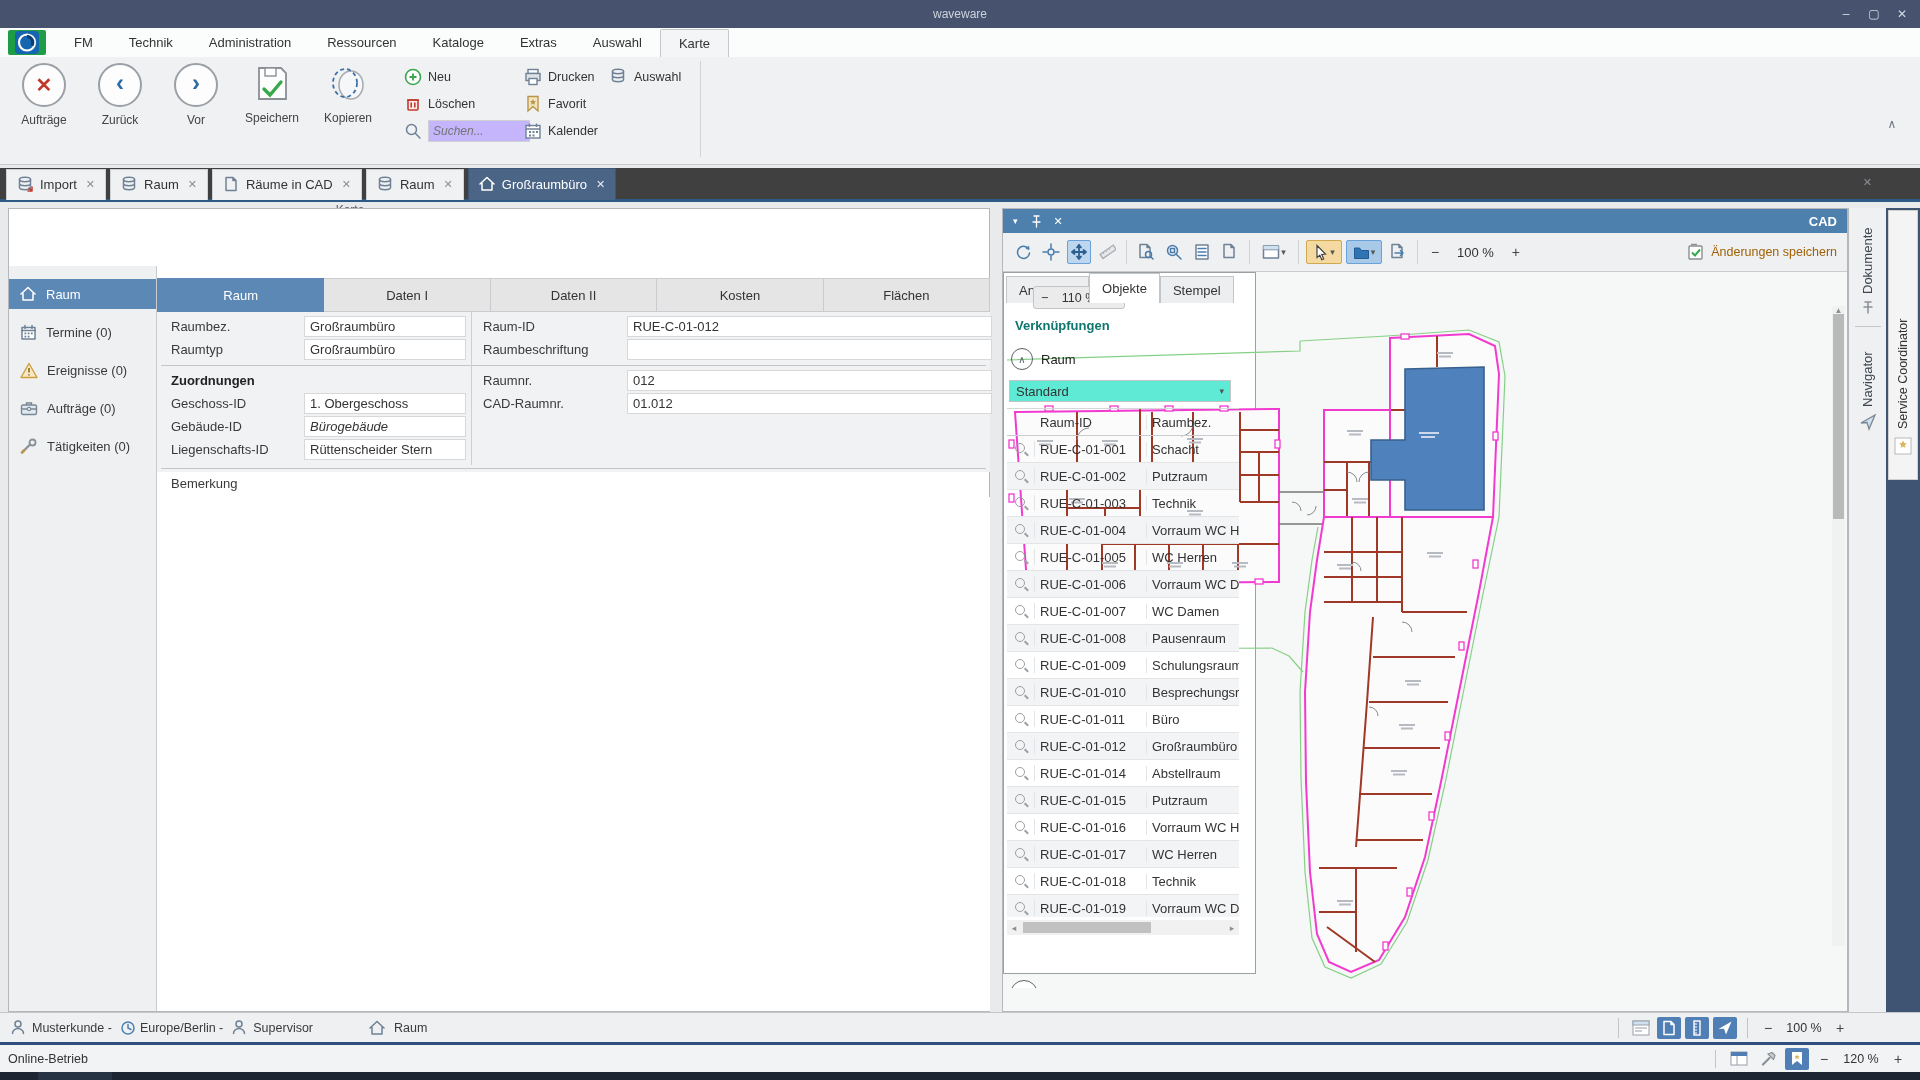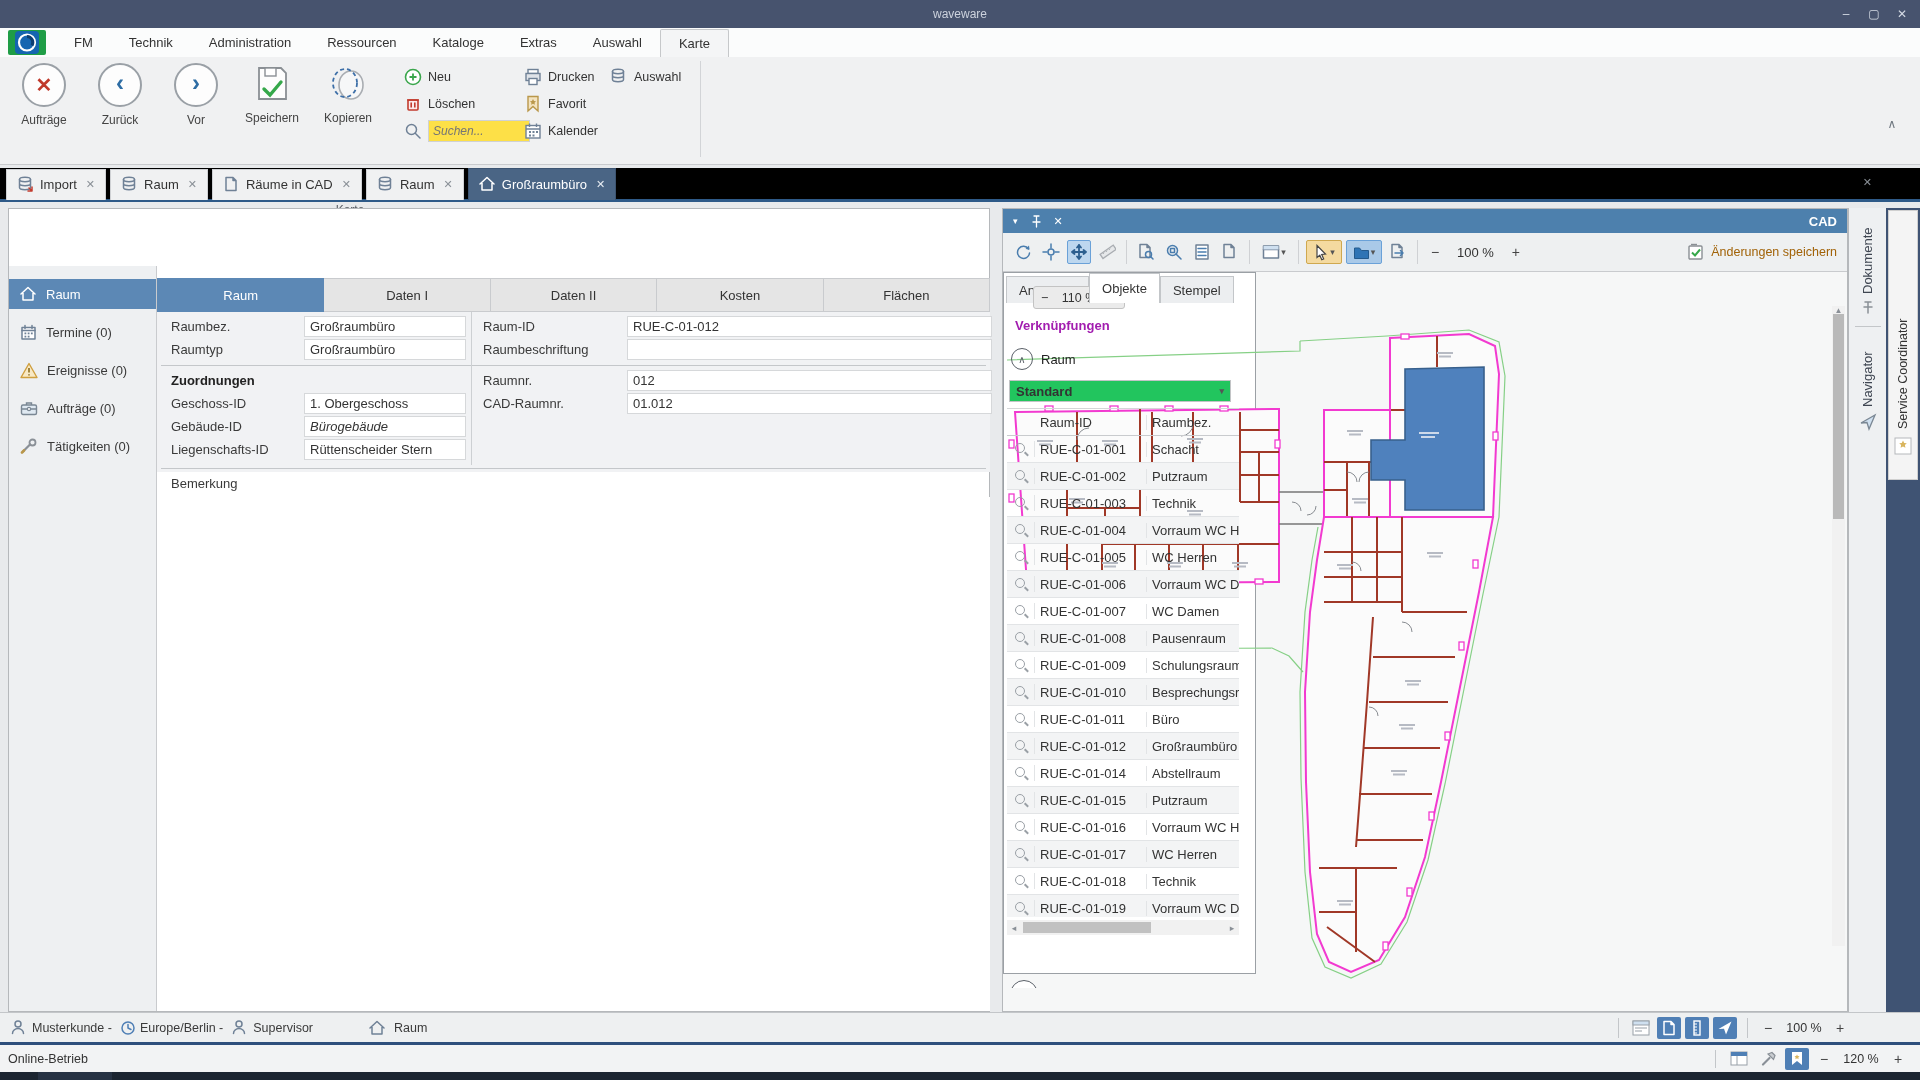--- a/index.html
+++ b/index.html
@@ -20,24 +20,24 @@
   #logo{left:8px;top:30px;width:38px;height:25px;}
   
   #ribbon{left:0;top:57px;width:1920px;height:107px;background:#f0f1f2;border-bottom:1px solid #c9cbce;}
   .bigbtn{width:72px;text-align:center;}
   .bigcircle{width:40px;height:40px;border:2px solid #9aa0a6;border-radius:50%;background:#fdfdfd;margin:0 auto;display:flex;align-items:center;justify-content:center;}
   .biglabel{font-size:12px;color:#444;margin-top:6px;}
   .smallrow{height:24px;display:flex;align-items:center;gap:6px;}
   .smalllabel{font-size:12.5px;color:#333;}
   .vsep{width:1px;background:#d2d4d7;}
   #grouplabel{left:0;top:146px;width:700px;text-align:center;font-size:12px;color:#5a5f66;}
-  #searchbox{width:92px;height:20px;border:1px solid #cfd1d4;background:#fde047;font-size:12px;font-style:italic;color:#555;padding:0 4px;font-family:"Liberation Sans",sans-serif;}
+  #searchbox{width:92px;height:20px;border:1px solid #cfd1d4;background:#c4b5fd;font-size:12px;font-style:italic;color:#555;padding:0 4px;font-family:"Liberation Sans",sans-serif;}
   #collapse{left:1880px;top:60px;width:24px;height:18px;text-align:center;color:#6f7880;font-size:12px;}
   
-  #tabstrip{left:0;top:168px;width:1920px;height:31px;background:#000000;border-bottom:3px solid #2e5a88;}
+  #tabstrip{left:0;top:168px;width:1920px;height:31px;background:#404040;border-bottom:3px solid #2e5a88;}
   .dtab{height:30px;margin-top:1px;display:flex;align-items:center;gap:7px;padding:0 10px;font-size:13px;color:#333;background:#f0f1f2;border:1px solid #cfd1d4;border-bottom:none;margin-right:4px;}
   .dtab .x{color:#8a9097;font-size:11px;padding-left:2px;}
   .dtab.active{background:#4a6585;color:#fff;height:31px;margin-top:0;border-color:#3d5572;}
   .dtab.active .x{color:#e8edf3;}
   
   #leftpanel{left:8px;top:208px;width:982px;height:804px;background:#fff;border:1px solid #b5b8bb;box-sizing:border-box;}
   #recheader{left:0;top:0;width:980px;height:57px;background:#fff;border-bottom:1px solid #c9cbce;}
   #rectitle{font-size:13.5px;font-weight:bold;color:#333;}
   #sidebar{left:0;top:57px;width:148px;height:745px;background:#eef0f2;border-right:1px solid #c9cbce;box-sizing:border-box;}
   .sbitem{height:30px;display:flex;align-items:center;gap:9px;padding-left:11px;font-size:13px;color:#3a3a3a;margin-bottom:8px;}
@@ -65,22 +65,22 @@
   .tsep{width:1px;height:24px;background:#cfd1d4;margin:0 3px;}
   .caret{font-size:9px;color:#555;margin-left:1px;}
   .zoomtxt{font-size:13px;color:#333;}
   #cadcanvas{left:0;top:63px;width:844px;height:716px;background:#f6f7f7;overflow:hidden;}
   #zoomchip{left:30px;top:14px;width:92px;height:23px;background:#ebebeb;border:1px solid #c3c3c3;border-radius:3px;display:flex;align-items:center;justify-content:space-between;padding:0 7px;font-size:12.5px;color:#333;box-sizing:border-box;}
   #coordbar{left:0;top:779px;width:844px;height:25px;background:#f0f1f2;border-top:1px solid #c9cbce;box-sizing:border-box;display:flex;align-items:center;font-size:13px;color:#333;}
   
   #objpanel{left:550px;top:66px;width:253px;height:702px;background:#fff;border:1px solid #9ba0a5;box-sizing:border-box;}
   .ptab{height:27px;display:flex;align-items:center;padding:0 12px;font-size:13px;color:#333;background:#eceef0;border:1px solid #c3c6c9;border-bottom:none;box-sizing:border-box;}
   .ptab.active{background:#fff;height:30px;margin-top:-3px;z-index:2;}
-  #linkstitle{font-size:13px;font-weight:bold;color:#a21caf;}
-  #stdselect{position:absolute;left:6px;top:108px;width:222px;height:22px;background:#22c55e;border:1px solid #c2c4c6;box-sizing:border-box;display:flex;align-items:center;justify-content:space-between;padding:0 6px;font-size:13px;color:#333;font-weight:bold;}
+  #linkstitle{font-size:13px;font-weight:bold;color:#0f766e;}
+  #stdselect{position:absolute;left:6px;top:108px;width:222px;height:22px;background:#5eead4;border:1px solid #c2c4c6;box-sizing:border-box;display:flex;align-items:center;justify-content:space-between;padding:0 6px;font-size:13px;color:#333;}
   #ltable{position:absolute;left:4px;top:136px;width:232px;height:508px;overflow:hidden;border-top:1px solid #d4d6d8;}
   .lrow{display:flex;height:26px;border-bottom:1px solid #e2e4e6;align-items:center;}
   .lrow:nth-child(even){background:#f3f4f5;}
   .lhead{display:flex;height:26px;border-bottom:1px solid #c9cbce;align-items:center;font-size:13px;color:#333;}
   .cell{box-sizing:border-box;padding:0 5px;font-size:13px;color:#333;white-space:nowrap;overflow:hidden;}
   .cell.ic{width:28px;border-right:1px solid #e2e4e6;display:flex;justify-content:center;}
   .cell.id{width:112px;border-right:1px solid #e2e4e6;}
   .cell.bz{flex:1;}
   .mag{position:relative;width:16px;height:16px;display:inline-block;}
   .mag::before{content:'';position:absolute;left:2px;top:2px;width:8px;height:8px;border:1.6px solid #9aa0a6;border-radius:50%;}

